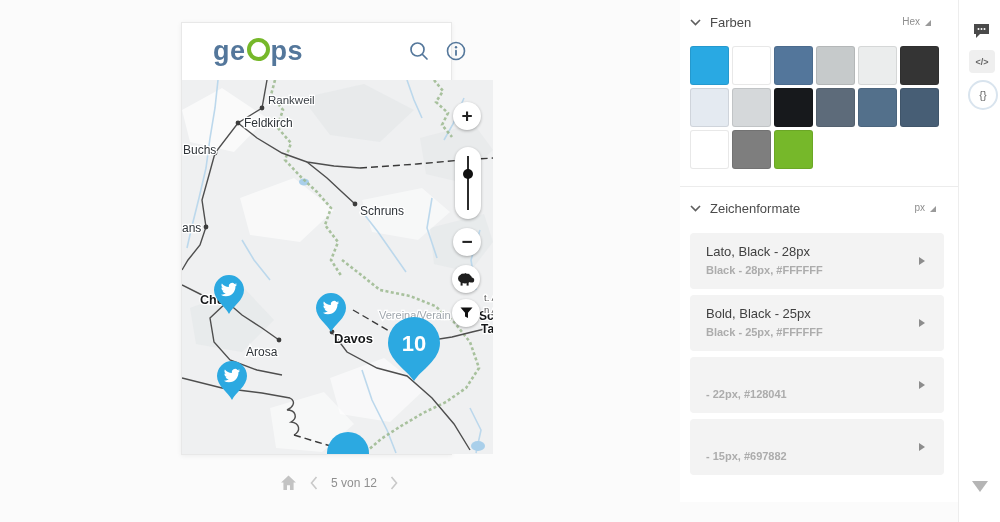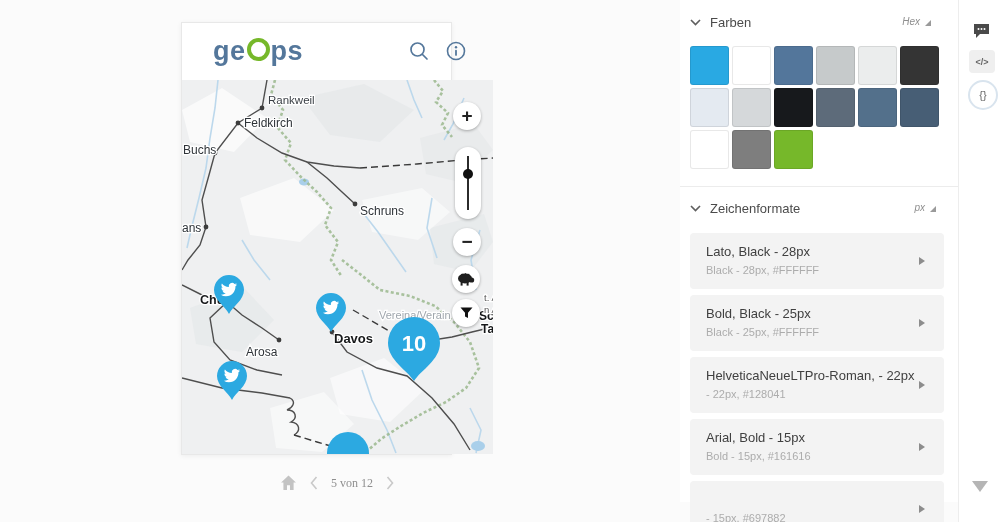--- a/index.html
+++ b/index.html
@@ -25,36 +25,36 @@
   .ctl-plusminus{width:28px;height:28px;font-size:19px;font-weight:bold;left:271px;}
   .slider{position:absolute;left:273px;top:67px;width:26px;height:72px;background:#fff;
           border-radius:13px;box-shadow:0 1px 3px rgba(0,0,0,.3);}
   .slider .track{position:absolute;left:12px;top:9px;width:2px;height:54px;background:#2b2b2b;}
   .slider .knob{position:absolute;left:8px;top:22px;width:10px;height:10px;border-radius:50%;background:#111;}
 
   
   .credit{position:absolute;left:18px;top:479px;display:flex;align-items:center;gap:7px;
           font-size:11px;color:#ABABAB;}
   .pager{position:absolute;left:280px;top:475px;display:flex;align-items:center;gap:13px;}
-  .pager .count{font-size:12px;color:#8F8F8F;font-family:Liberation Serif, serif;}
+  .pager .count{font-size:12px;color:#8F8F8F;}
 
   
   .spec{position:absolute;left:680px;top:0;width:278px;height:502px;background:#fff;}
   .sec-head{position:absolute;left:10px;display:flex;align-items:center;gap:9px;
             font-size:13px;color:#4B4B4B;}
   .unit{position:absolute;display:flex;align-items:flex-end;gap:5px;font-size:10px;
-        font-style:italic;color:#8E8E8E;}
+        color:#8E8E8E;}
   .tri-corner{width:0;height:0;border-bottom:6px solid #9A9A9A;border-left:6px solid transparent;margin-bottom:1px;}
   .swatch-grid{position:absolute;left:10px;top:46px;width:252px;display:flex;flex-wrap:wrap;gap:3.5px;}
   .swatch{width:38.5px;height:38.5px;border-radius:3px;border:1px solid rgba(0,0,0,.09);box-sizing:border-box;}
   .divider{position:absolute;left:0;top:186px;width:278px;height:1px;background:#ECECEC;}
   .cards{position:absolute;left:10px;top:233px;width:254px;display:flex;flex-direction:column;gap:6px;}
   .card{position:relative;height:56px;background:#F3F3F3;border-radius:4px;}
   .card .t{position:absolute;left:16px;top:11px;font-size:13px;color:#404040;}
-  .card .s{position:absolute;left:16px;top:31px;font-size:11px;color:#ACACAC;}
+  .card .s{position:absolute;left:16px;top:31px;font-size:11px;color:#ACACAC;font-weight:bold;}
   .card .arrow{position:absolute;right:19px;top:24px;width:0;height:0;
                border-left:6px solid #8C8C8C;border-top:4px solid transparent;border-bottom:4px solid transparent;}
 
   
   .tools{position:absolute;left:958px;top:0;width:42px;height:522px;background:#fff;border-left:1px solid #EDEDED;box-sizing:border-box;}
   .tool-code{position:absolute;left:10px;top:50px;width:26px;height:23px;background:#EFEFEF;border-radius:4px;
              display:flex;align-items:center;justify-content:center;font-size:9px;color:#666;font-weight:bold;}
   .tool-braces{position:absolute;left:9px;top:80px;width:26px;height:26px;border:2px solid #D9E4EE;border-radius:50%;
              display:flex;align-items:center;justify-content:center;font-size:11px;color:#666;}
   .tool-tri{position:absolute;left:13px;top:481px;width:0;height:0;
@@ -266,27 +266,21 @@
           <div class="t">Lato, Black - 28px</div>
           <div class="s">Black - 28px, #FFFFFF</div>
           <div class="arrow"></div>
         </div>
         <div class="card">
           <div class="t">Bold, Black - 25px</div>
           <div class="s">Black - 25px, #FFFFFF</div>
           <div class="arrow"></div>
         </div>
         <div class="card">
-          <div class="t">HelveticaNeueLTPro-Roman, - 22px</div>
           <div class="s">- 22px, #128041</div>
-          <div class="arrow"></div>
-        </div>
-        <div class="card">
-          <div class="t">Arial, Bold - 15px</div>
-          <div class="s">Bold - 15px, #161616</div>
           <div class="arrow"></div>
         </div>
         <div class="card">
           <div class="s">- 15px, #697882</div>
           <div class="arrow"></div>
         </div>
       </div>
   </div>
 
   <div class="tools">

